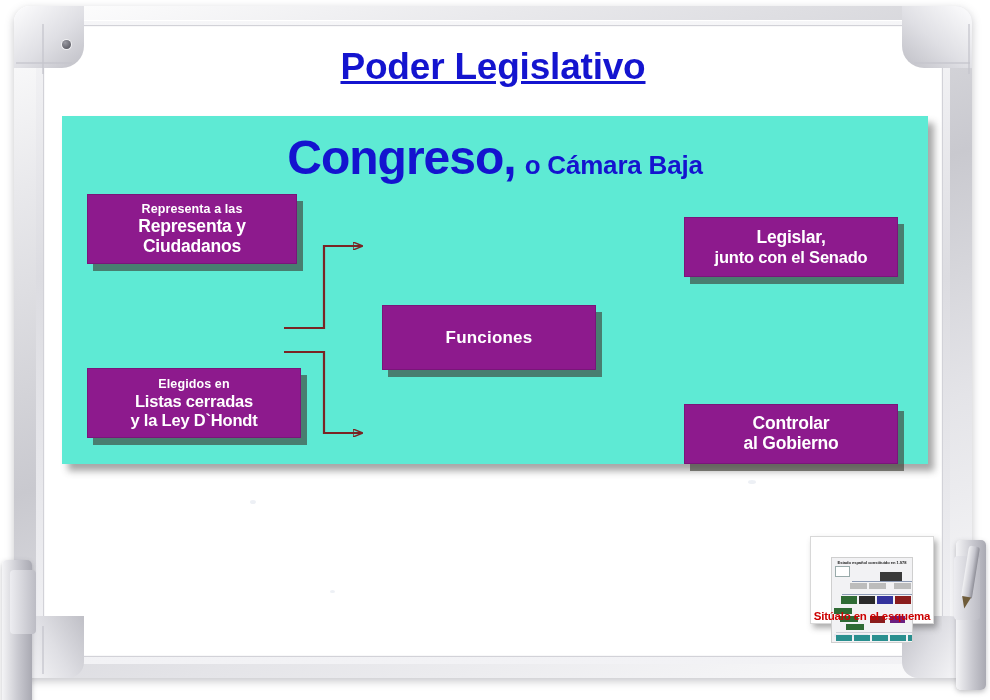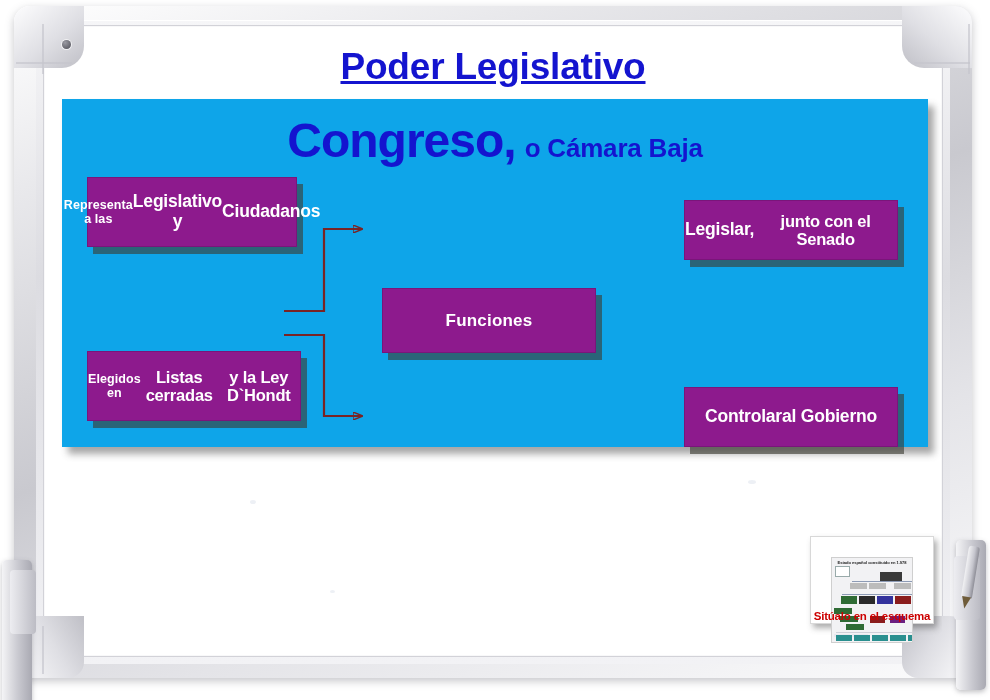--- a/index.html
+++ b/index.html
@@ -88,36 +88,36 @@
   }
   .slide-title{
     position:absolute;left:0;top:20px;width:898px;text-align:center;
     font-size:37px;font-weight:bold;color:#1414cf;
     letter-spacing:-.2px;
     text-decoration:underline;
   }
 
   
   .panel{
-    position:absolute;left:18px;top:73px;width:866px;height:348px;
-    background:#0ea5e9;
+    position:absolute;left:18px;top:90px;width:866px;height:348px;
+    background:#5eead4;
     box-shadow:6px 7px 7px rgba(60,60,60,.45);
   }
   .panel-heading{
     position:absolute;left:0;top:14px;width:866px;text-align:center;
     color:#1414cf;white-space:nowrap;
   }
   .panel-heading .big{font-size:48px;font-weight:bold;letter-spacing:-1px;}
   .panel-heading .small{font-size:26px;font-weight:bold;letter-spacing:-.2px;}
 
   
   .pbox{
     position:absolute;background:#8d1a8d;
     box-shadow:6px 7px 0 rgba(60,60,50,.62);
-    display:flex;align-items:center;justify-content:center;
+    display:flex;flex-direction:column;align-items:center;justify-content:center;
     color:#ffffff;text-align:center;line-height:1.12;
     border:1px solid #7a157a;
   }
   .pbox .lead{font-size:12.5px;font-weight:bold;letter-spacing:.1px;margin-bottom:1px;}
   .pbox .main{font-size:17.5px;font-weight:bold;letter-spacing:-.2px;}
   .pbox .solo{font-size:17px;font-weight:bold;letter-spacing:.2px;}
   .pbox .main.sm{font-size:16.5px;}
 
   
   .connectors{position:absolute;left:0;top:0;width:866px;height:348px;pointer-events:none;}
@@ -196,21 +196,21 @@
           </marker>
         </defs>
 
         <path d="M222,212 L262,212 L262,130 L300,130" fill="none" stroke="#7a2424" stroke-width="2.2" marker-end="url(#ah)"></path>
 
         <path d="M222,236 L262,236 L262,317 L300,317" fill="none" stroke="#7a2424" stroke-width="2.2" marker-end="url(#ah)"></path>
       </svg>
 
       <div class="pbox" style="left:25px;top:78px;width:208px;height:68px;">
         <div class="lead">Representa a las</div>
-        <div class="main">Legislativo y</div>
+        <div class="main">Representa y</div>
         <div class="main">Ciudadanos</div>
       </div>
 
 
       <div class="pbox" style="left:320px;top:189px;width:212px;height:63px;">
         <div class="solo">Funciones</div>
       </div>
 
       <div class="pbox" style="left:25px;top:252px;width:212px;height:68px;">
         <div class="lead">Elegidos en</div>

